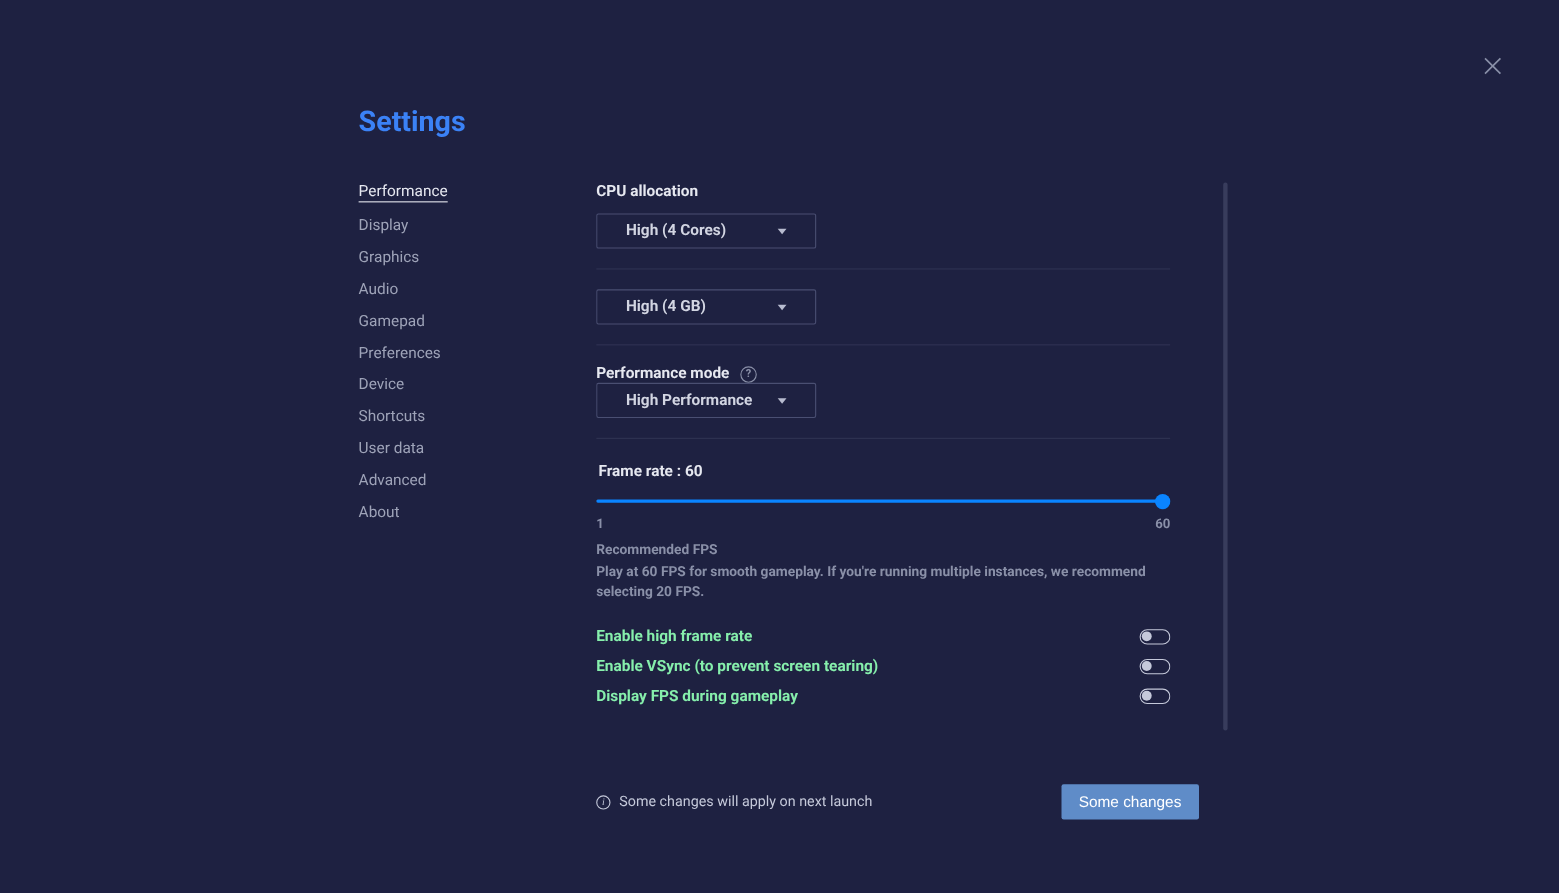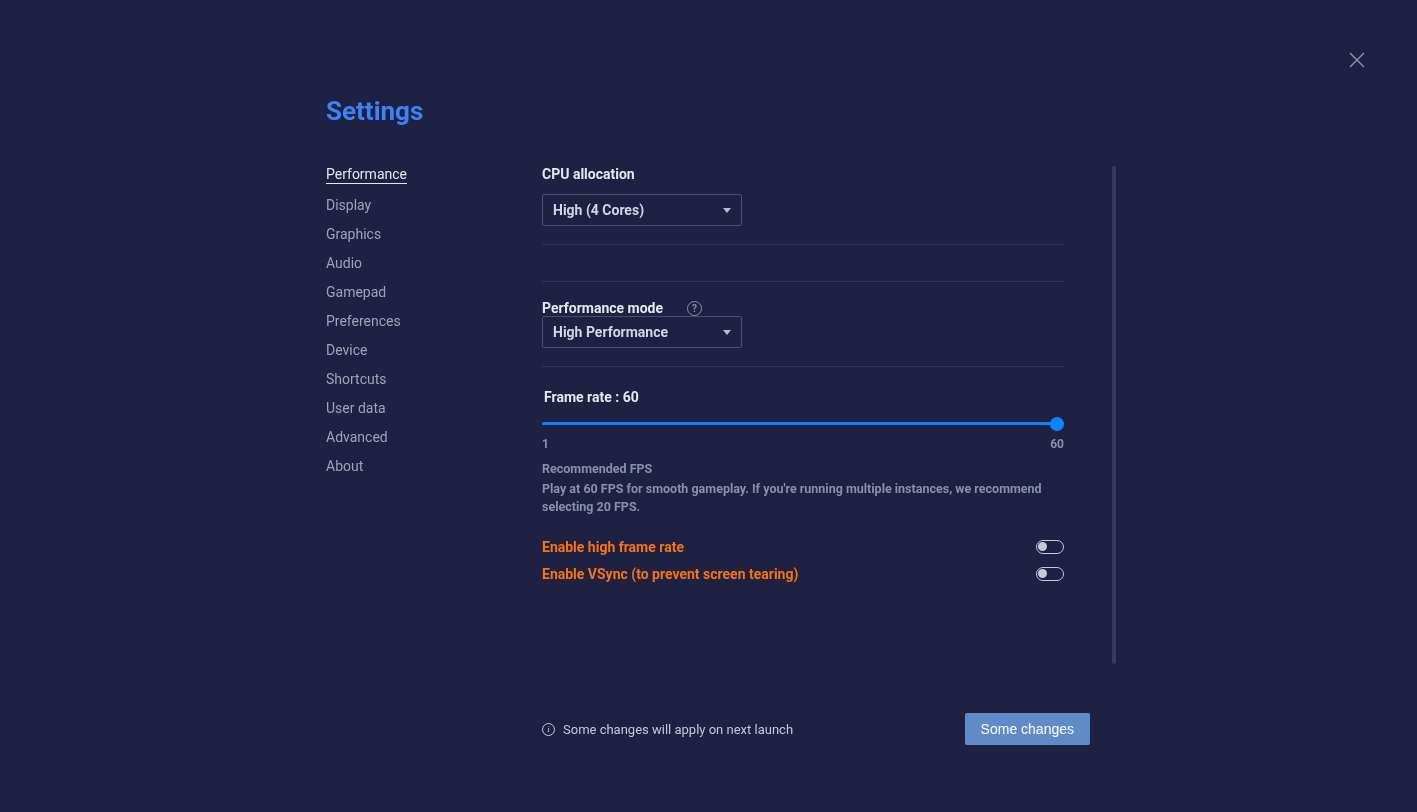--- a/index.html
+++ b/index.html
@@ -85,40 +85,40 @@
   }
   .select-box {
     width: 200px;
     height: 32px;
     border: 1px solid #4a4f72;
     border-radius: 2px;
     background: transparent;
     display: flex;
     align-items: center;
     justify-content: space-between;
-    padding: 0 10px;
+    padding: 0 26px;
     cursor: pointer;
     color: #d2d5e2;
     font-size: 14px;
   }
   .caret {
     width: 0; height: 0;
     border-left: 4px solid transparent;
     border-right: 4px solid transparent;
     border-top: 5px solid #b8bcd0;
   }
   .divider {
     height: 1px;
     background: #2f3353;
     margin: 18px 0;
   }
   .inline-label {
     display: flex;
     align-items: center;
-    gap: 24px;
+    gap: 10px;
   }
   .help-icon {
     width: 15px;
     height: 15px;
     border: 1px solid #8a90a8;
     border-radius: 50%;
     display: inline-flex;
     align-items: center;
     justify-content: center;
     font-size: 10px;
@@ -165,21 +165,21 @@
     font-size: 12px;
     color: #8a90a8;
     margin-top: 6px;
   }
   .toggle-row {
     display: flex;
     justify-content: space-between;
     align-items: center;
     margin-top: 11px;
     font-size: 14px;
-    color: #f97316;
+    color: #86efac;
   }
   .toggle {
     width: 28px;
     height: 14px;
     background: transparent;
     border: 1.5px solid #c5c9da;
     border-radius: 14px;
     position: relative;
     cursor: pointer;
   }
@@ -267,20 +267,24 @@
       <div class="content">
 
         <div class="section-label">CPU allocation</div>
         <div class="select-box">
           <span>High (4 Cores)</span>
           <span class="caret"></span>
         </div>
 
         <div class="divider"></div>
 
+        <div class="select-box">
+          <span>High (4 GB)</span>
+          <span class="caret"></span>
+        </div>
 
         <div class="divider"></div>
 
         <div class="section-label with-help inline-label">
           <span>Performance mode</span>
           <span class="help-icon">?</span>
         </div>
         <div class="select-box">
           <span>High Performance</span>
           <span class="caret"></span>
@@ -308,20 +312,26 @@
           <span class="toggle">
             <span class="toggle-knob"></span>
           </span>
         </div>
         <div class="toggle-row">
           <span>Enable VSync (to prevent screen tearing)</span>
           <span class="toggle">
             <span class="toggle-knob"></span>
           </span>
         </div>
+        <div class="toggle-row">
+          <span>Display FPS during gameplay</span>
+          <span class="toggle">
+            <span class="toggle-knob"></span>
+          </span>
+        </div>
 
       </div>
 
       <div class="scrollbar"></div>
 
       <div class="footer">
         <div class="info-left">
           <span class="info-icon">i</span>
           <span>Some changes will apply on next launch</span>
         </div>

